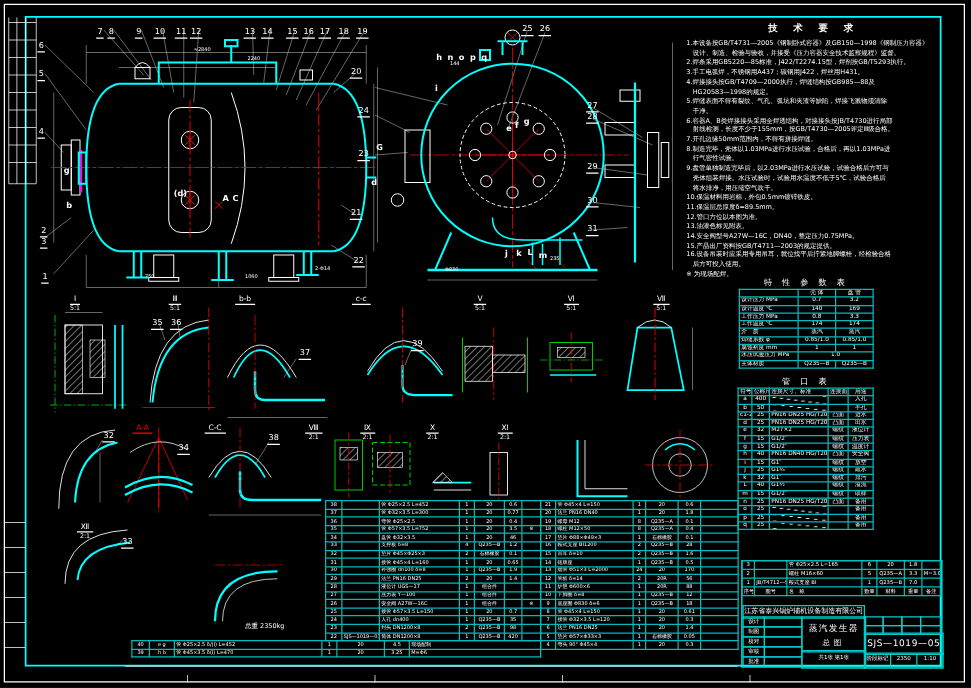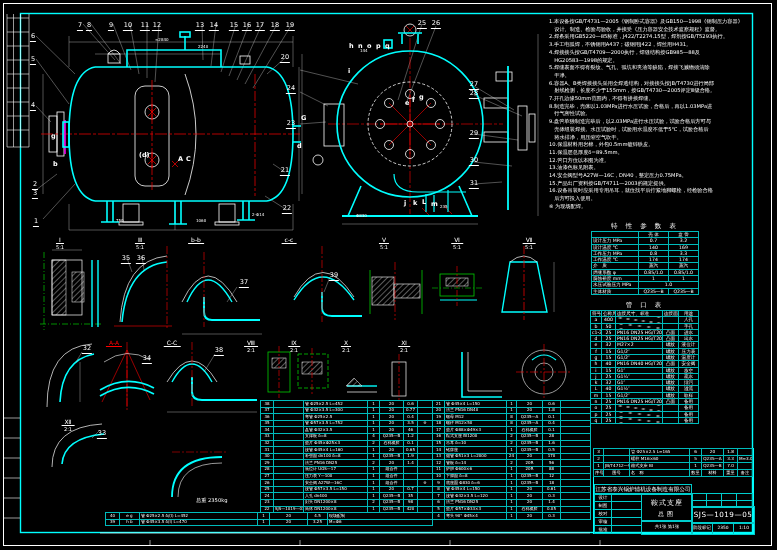--- a/index.html
+++ b/index.html
@@ -355,20 +355,21 @@
       <path d="M20,225 Q20,185 70,182" stroke="#fff" stroke-width="0.7"></path>
       <path d="M30,222 Q32,196 72,192" stroke="#0ff" stroke-width="1.6"></path>
       <line x1="68" y1="188" x2="60" y2="196" stroke="#ccc" stroke-width="0.4"></line>
       <path d="M140,255 Q140,215 190,215" stroke="#0ff" stroke-width="1.8"></path>
       <path d="M146,255 Q146,221 190,221" stroke="#fff" stroke-width="0.6"></path>
       <line x1="140" y1="210" x2="195" y2="210" stroke="#f00" stroke-width="0.5" stroke-dasharray="8 2 2 2"></line>
     </g>
   </svg>
 
   <div class="notes">
+    <h3>技 术 要 求</h3>
     <div id="notes-body">
         <div class="ln">1.本设备按GB/T4731—2005《钢制卧式容器》及GB150—1998《钢制压力容器》</div>
         <div class="ln">　设计、制造、检验与验收，并接受《压力容器安全技术监察规程》监督。</div>
         <div class="ln">2.焊条采用GB5220—85标准，J422/T2274.15型，焊剂按GB/T5293执行。</div>
         <div class="ln">3.手工电弧焊，不锈钢用A437；碳钢用J422，焊丝用H431。</div>
         <div class="ln">4.焊接接头按GB/T4709—2000执行，焊缝结构按GB985—88及</div>
         <div class="ln">　HG20583—1998的规定。</div>
         <div class="ln">5.焊缝表面不得有裂纹、气孔、弧坑和夹渣等缺陷，焊接飞溅物须清除</div>
         <div class="ln">　干净。</div>
         <div class="ln">6.容器A、B类焊接接头采用全焊透结构，对接接头按JB/T4730进行局部</div>
@@ -1003,21 +1004,21 @@
         <div style="left: 0px; top: 8px; width: 16px; height: 7px;">制图</div>
         <div style="left: 17px; top: 8px; width: 29px; height: 7px;"></div>
         <div style="left: 0px; top: 16px; width: 16px; height: 7px;">校对</div>
         <div style="left: 17px; top: 16px; width: 29px; height: 7px;"></div>
         <div style="left: 0px; top: 24px; width: 16px; height: 7px;">审核</div>
         <div style="left: 17px; top: 24px; width: 29px; height: 7px;"></div>
         <div style="left: 0px; top: 32px; width: 16px; height: 7px;">批准</div>
         <div style="left: 17px; top: 32px; width: 29px; height: 7px;"></div>
       </div>
     <div class="prod">
-      <div class="p1">鞍式支座</div>
+      <div class="p1">蒸汽发生器</div>
       <div class="p2">总图</div>
     </div>
     <div class="srow">共1张 第1张</div>
     <div class="gridR">
       <i style="left:0;top:0;width:14px"></i>
         <i style="left:15px;top:0;width:14px"></i>
       <i style="left:30px;top:0;width:14px"></i>
         <i style="left:45px;top:0;width:15px"></i>
       <i style="left:0;top:7px;width:14px"></i>
         <i style="left:15px;top:7px;width:14px"></i>

